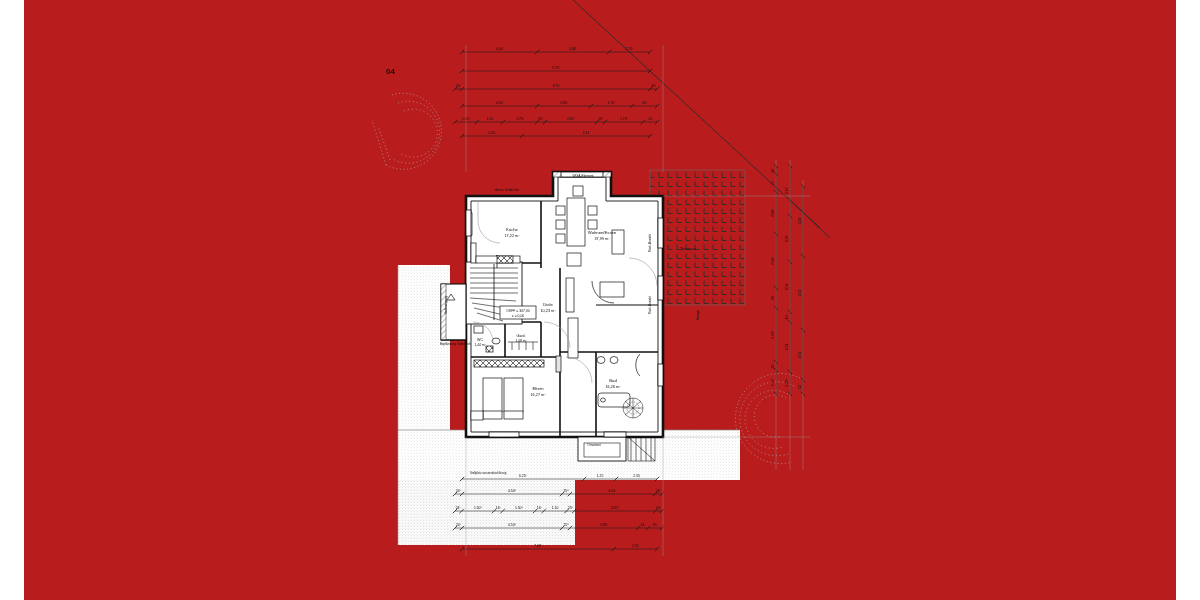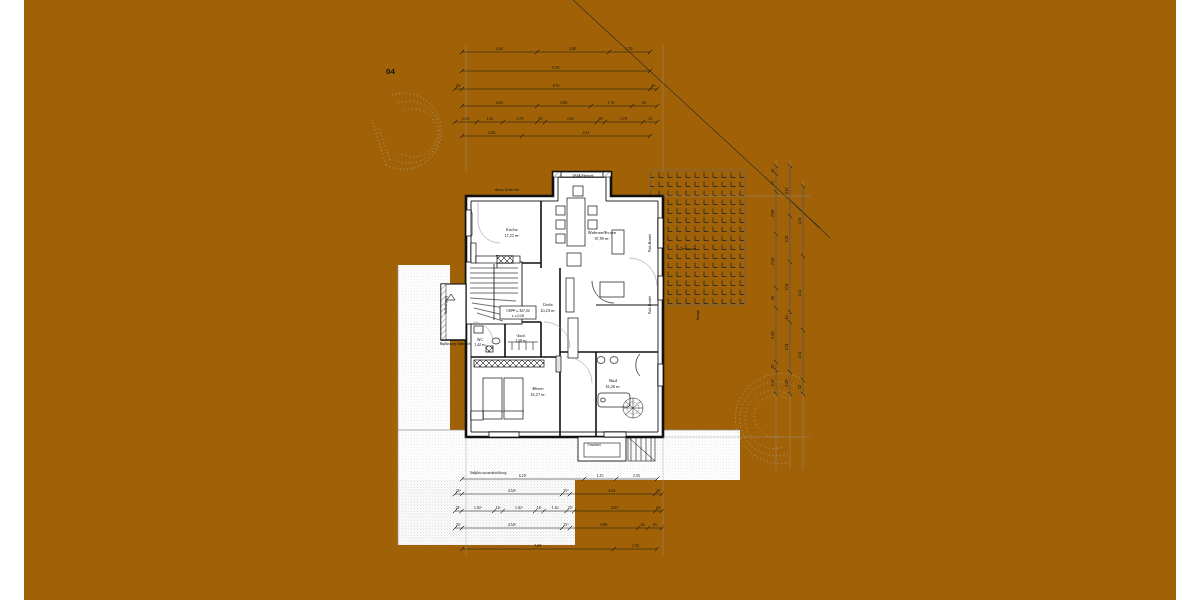--- a/index.html
+++ b/index.html
@@ -1,17 +1,17 @@
 <!DOCTYPE html>
 <html><head>
 <meta charset="utf-8">
 <style>
   html,body{margin:0;padding:0;background:#ffffff;}
   body{width:1200px;height:600px;font-family:"Liberation Sans",sans-serif;overflow:hidden;}
-  #sheet{position:relative;width:1200px;height:600px;background:#a16207;}
+  #sheet{position:relative;width:1200px;height:600px;background:#b91c1c;}
   #plan-svg{position:absolute;left:0;top:0;width:1200px;height:600px;}
   .side-band{position:absolute;top:0;width:24px;height:600px;background:#ffffff;}
   .band-left{left:0;}
   .band-right{right:0;}
 </style>
 </head>
 <body>
 
 <div id="sheet">
   <svg id="plan-svg" viewBox="0 0 1200 600">

